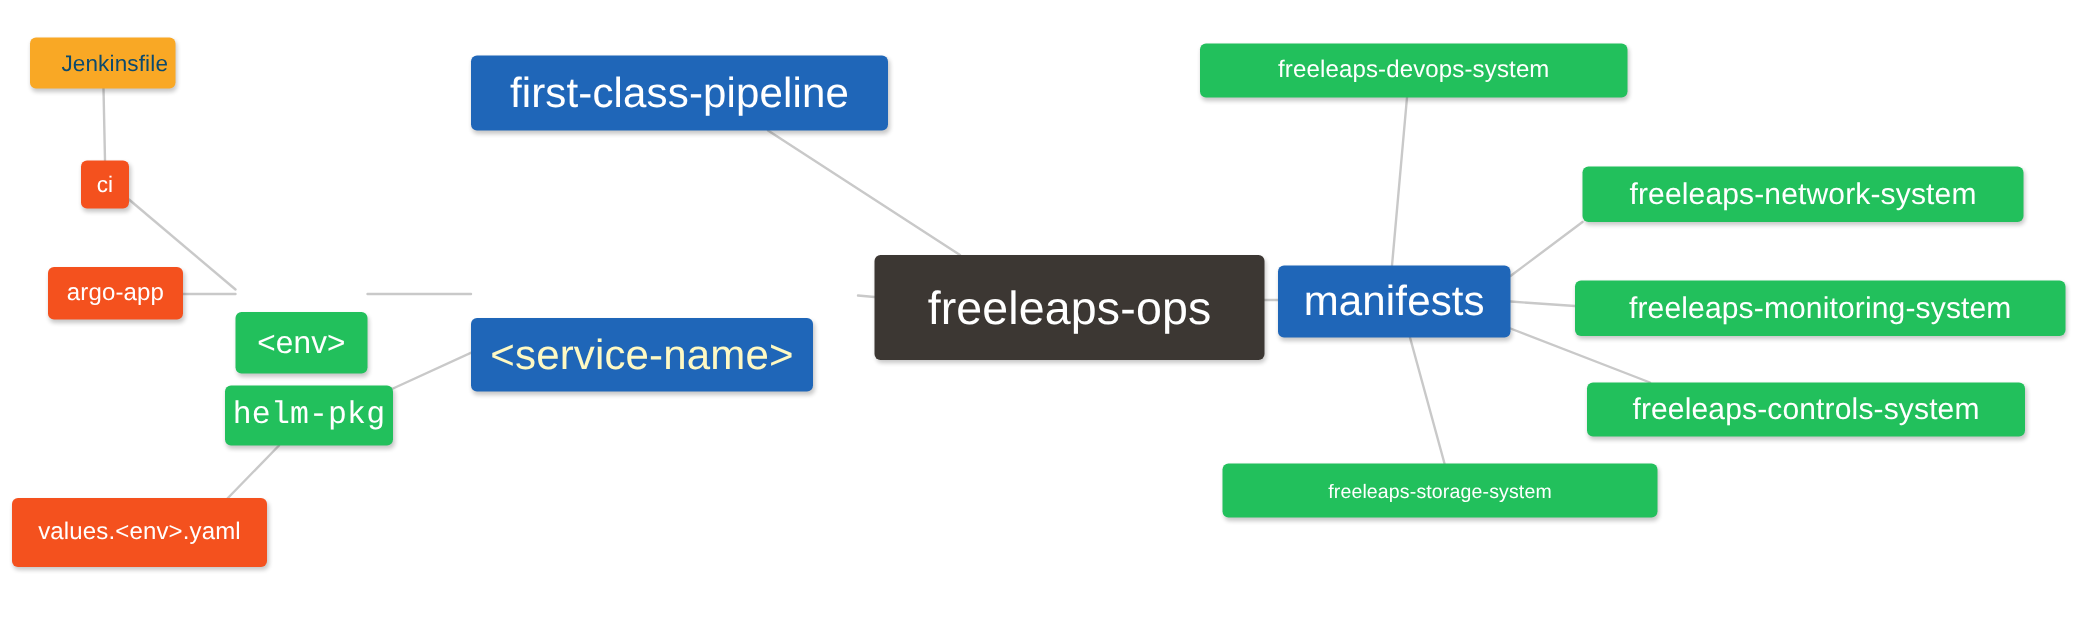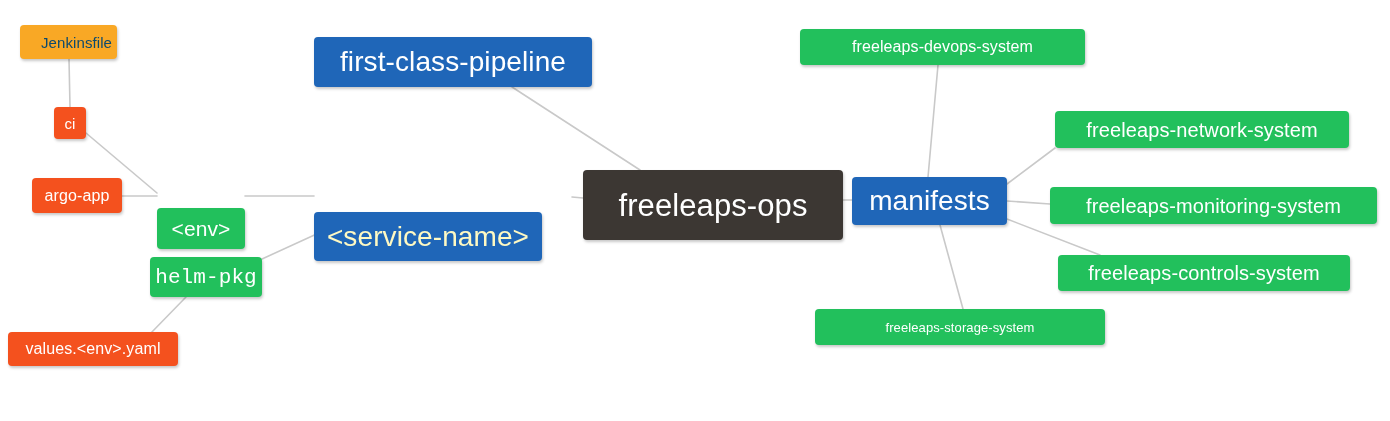--- a/index.html
+++ b/index.html
@@ -77,21 +77,21 @@
       </div>
       <div class="node" style="left: 32px; top: 178px; width: 90px; height: 35px; background: rgb(244, 81, 30); font-size: 16px; color: rgb(255, 255, 255);">
         <span class="node-label">argo-app</span>
       </div>
       <div class="node" style="left: 157px; top: 176px; width: 88px; height: 41px; background: rgb(34, 192, 92); font-size: 21px; color: rgb(255, 255, 255); margin-top: 32px;">
         <span class="node-label">&lt;env&gt;</span>
       </div>
       <div class="node" style="left: 150px; top: 257px; width: 112px; height: 40px; background: rgb(34, 192, 92); font-size: 21px; color: rgb(255, 255, 255); font-family: Liberation Mono, monospace;">
         <span class="node-label">helm-pkg</span>
       </div>
-      <div class="node" style="left: 8px; top: 332px; width: 170px; height: 34px; background: rgb(244, 81, 30); font-size: 16px; color: rgb(255, 255, 255);">
+      <div class="node" style="left: 8px; top: 332px; width: 170px; height: 46px; background: rgb(244, 81, 30); font-size: 16px; color: rgb(255, 255, 255);">
         <span class="node-label">values.&lt;env&gt;.yaml</span>
       </div>
       <div class="node" style="left: 314px; top: 37px; width: 278px; height: 50px; background: rgb(31, 102, 184); font-size: 28px; color: #ffffff;">
         <span class="node-label">first-class-pipeline</span>
       </div>
       <div class="node" style="left: 314px; top: 172px; width: 228px; height: 49px; background: rgb(31, 102, 184); font-size: 28px; color: #fef9c3; margin-top: 40px;">
         <span class="node-label">&lt;service-name&gt;</span>
       </div>
       <div class="node" style="left: 583px; top: 170px; width: 260px; height: 70px; background: rgb(60, 55, 51); font-size: 31px; color: rgb(255, 255, 255);">
         <span class="node-label">freeleaps-ops</span>

